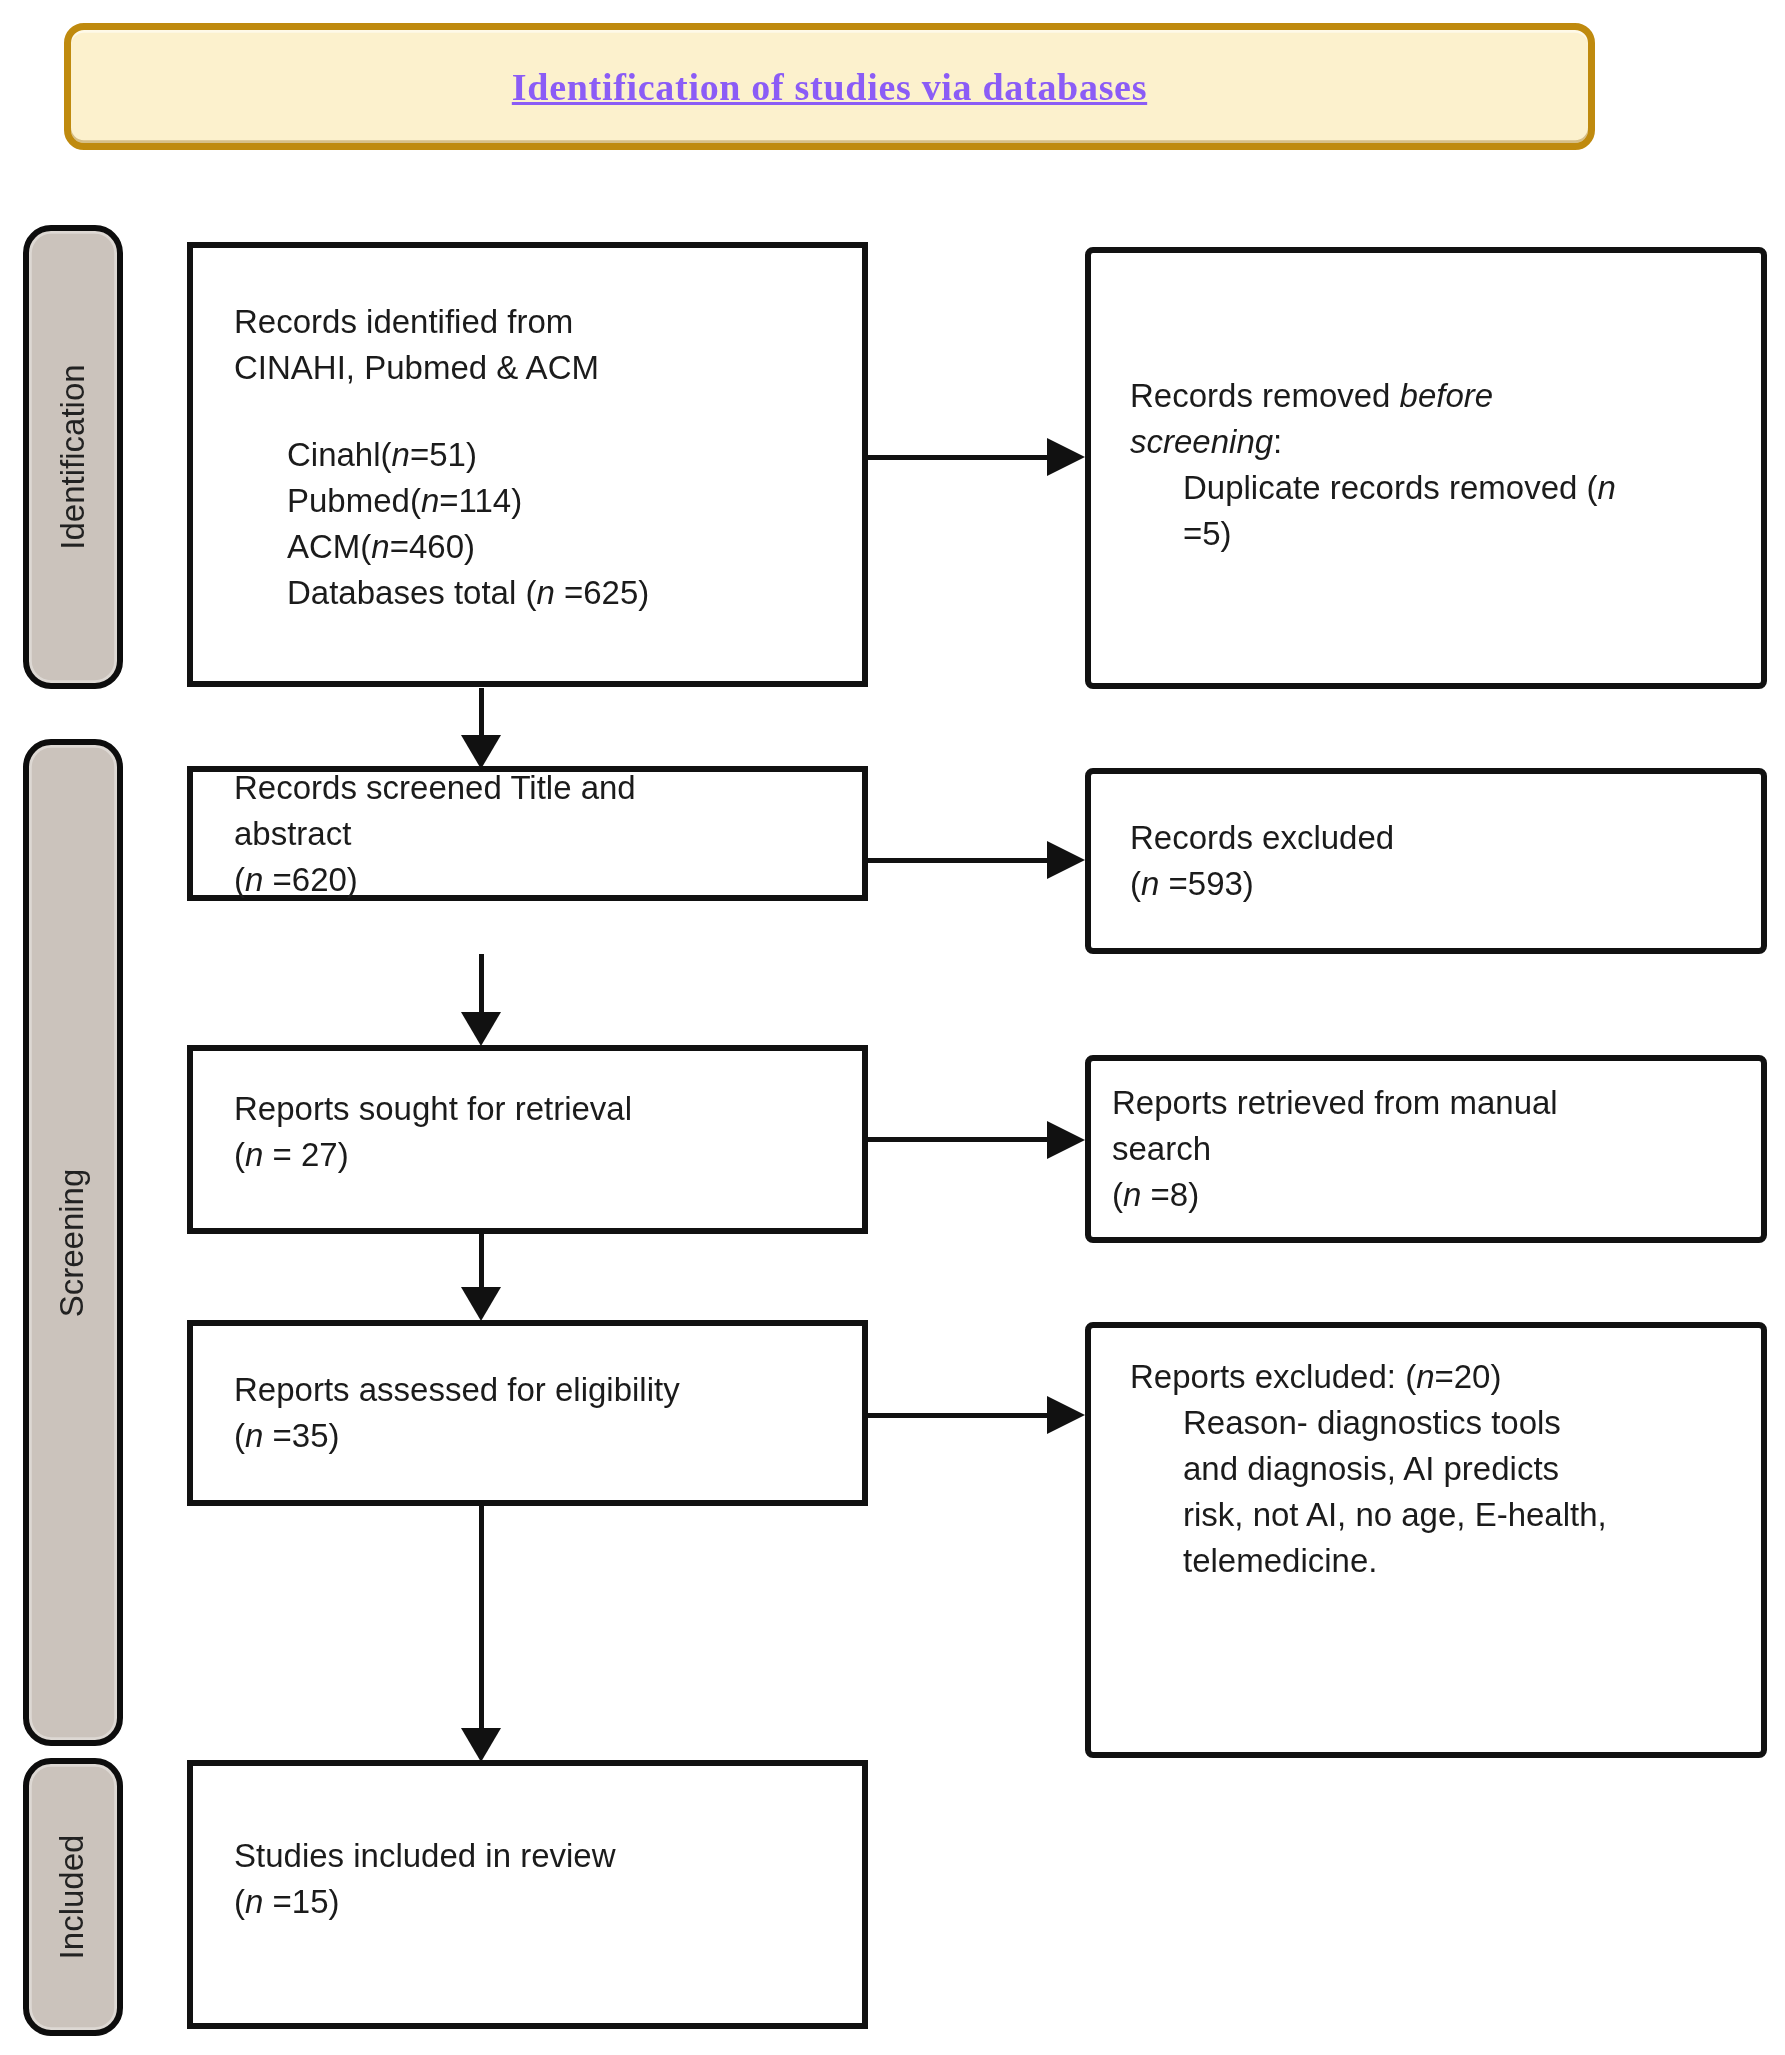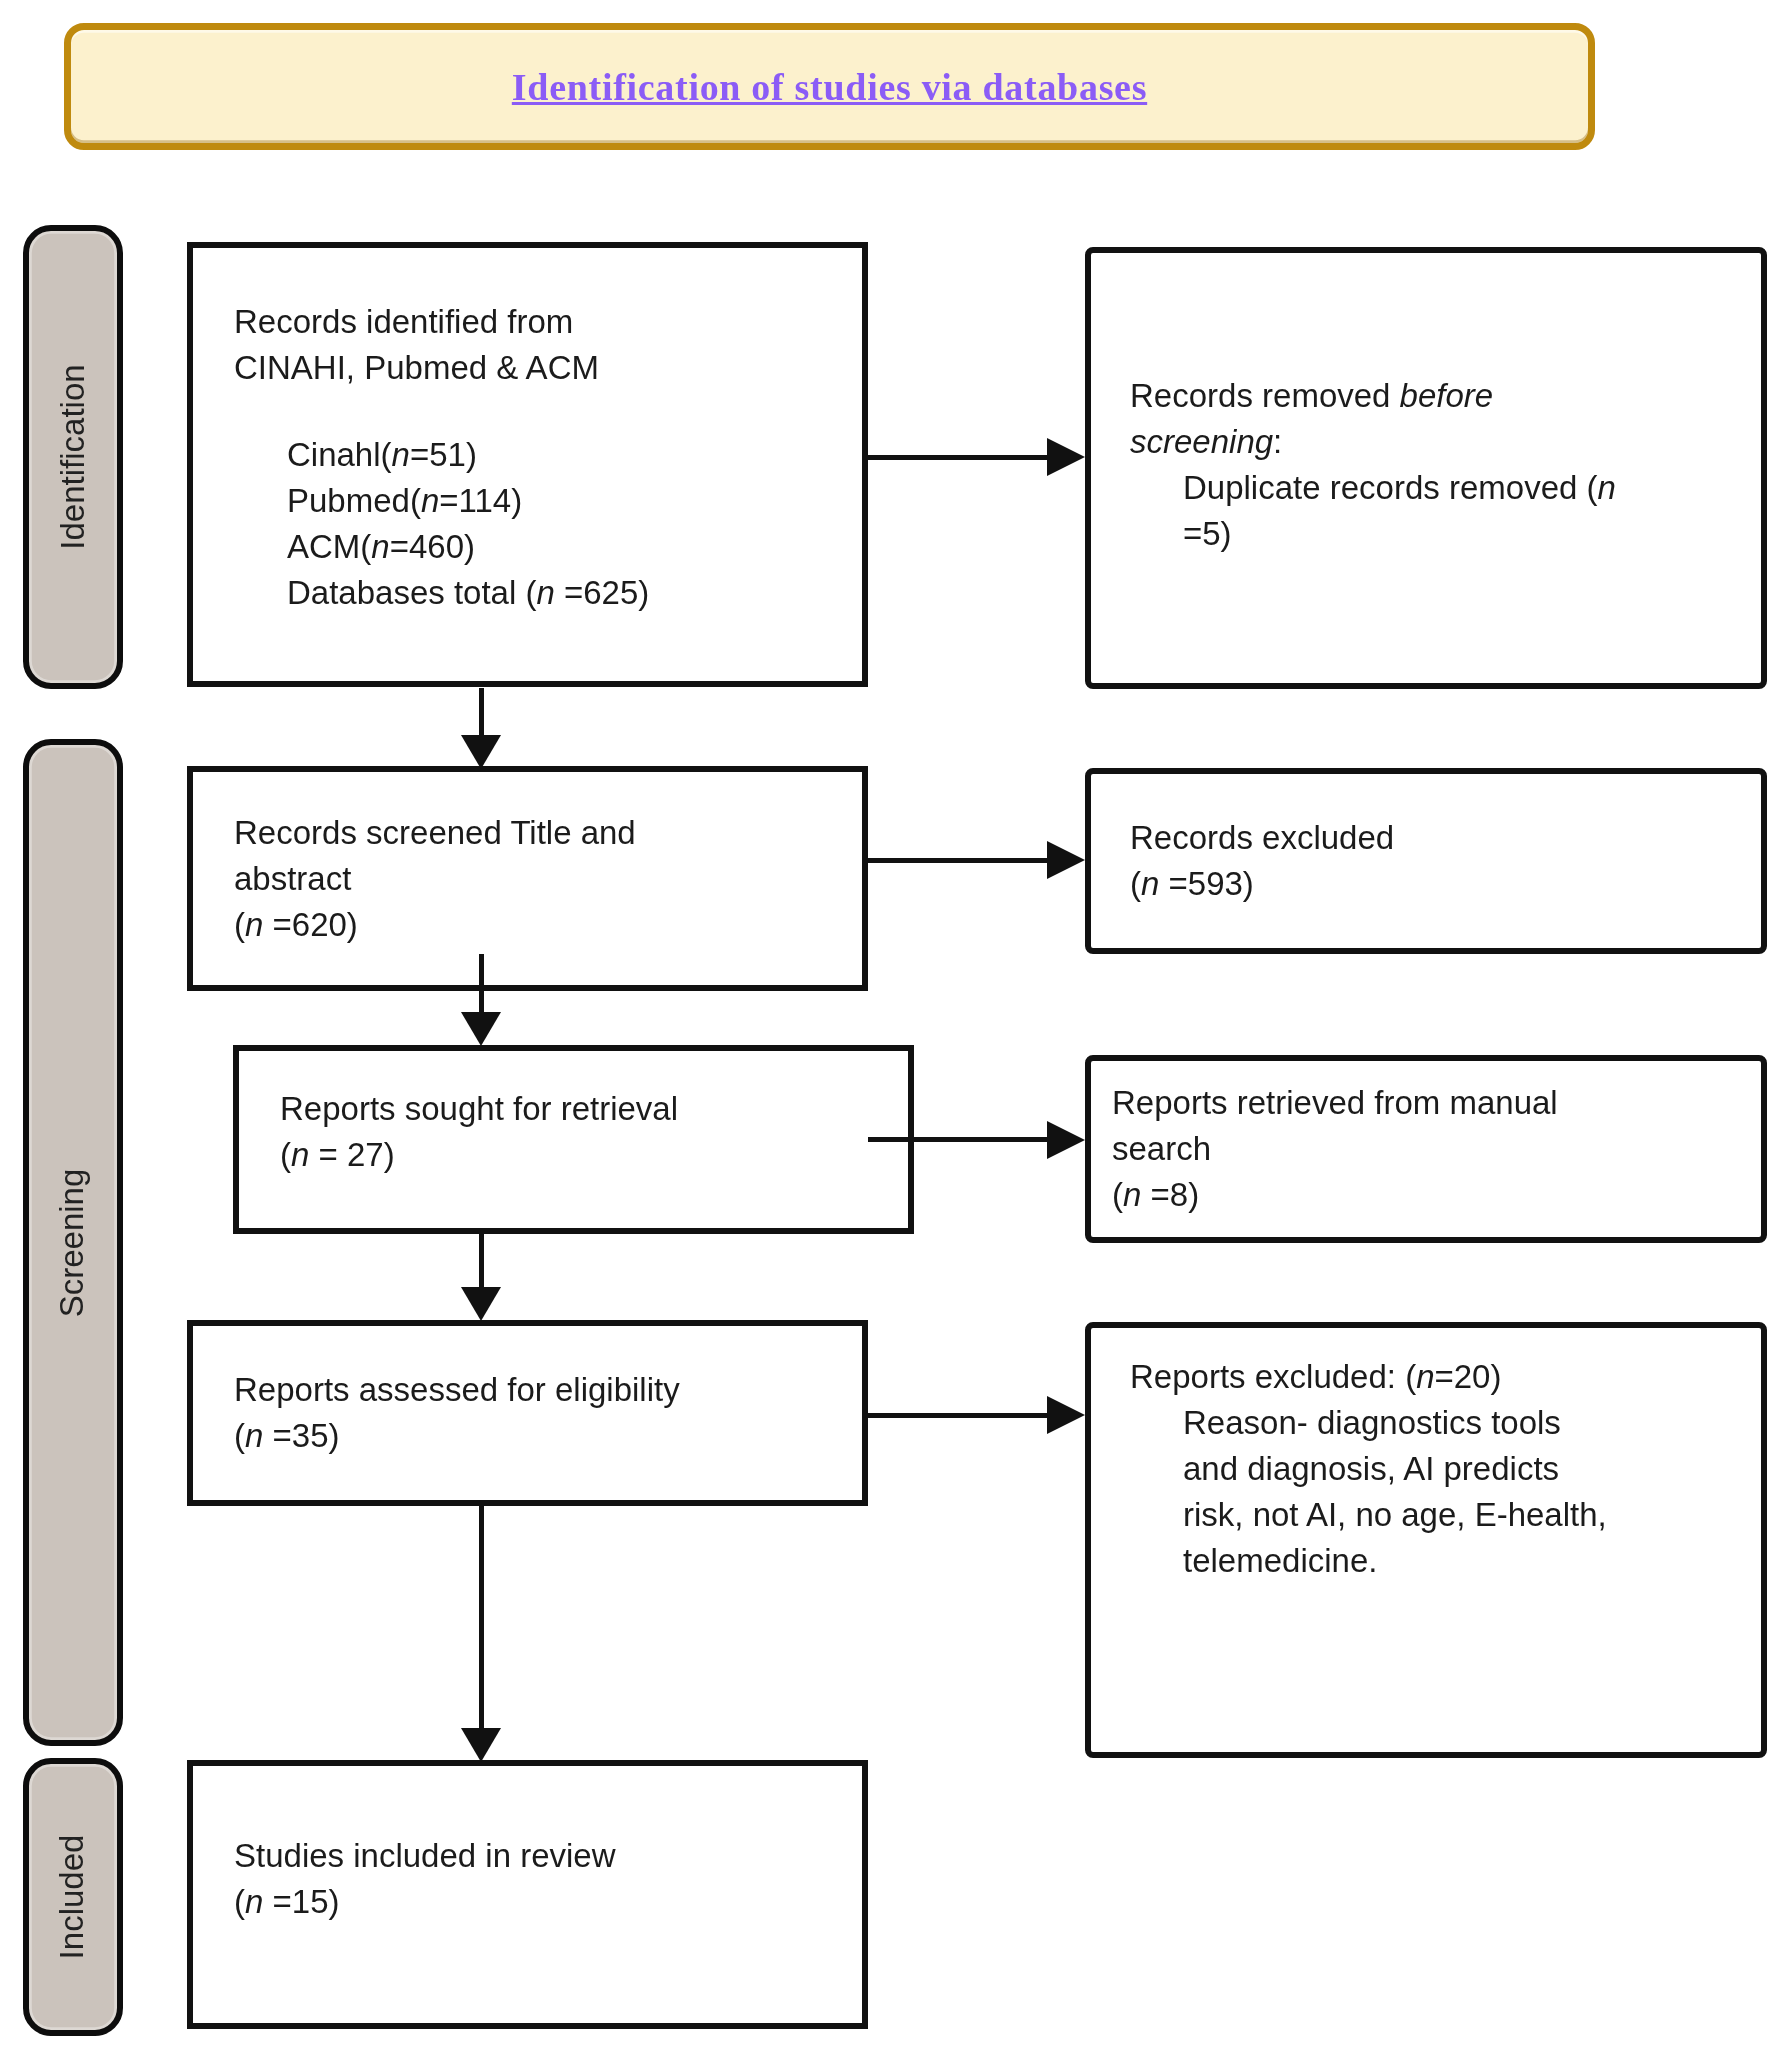--- a/index.html
+++ b/index.html
@@ -42,22 +42,22 @@
     position:absolute; box-sizing:border-box; background:#fff;
     border:6.4px solid var(--box-border);
     font-size:33px; line-height:46px;
   }
   .flow-box .line{white-space:nowrap;}
   .flow-box .line.ind{padding-left:53px;}
   .flow-box .line.spacer{height:41px;}
   .col-main{left:187px; width:681px;}
   .col-right{left:1085px; width:682px;border-radius:8px;}
   #box-identified{top:242px; height:445px; padding:51px 14px 0 41px;}
-  #box-screened{top:766px; height:225px; display:flex; flex-direction:column; justify-content:center; padding:0 14px 0 41px;}
-  #box-sought{top:1045px; height:189px; display:flex; flex-direction:column; justify-content:center; padding:0 14px 16px 41px;margin-left:46px;}
+  #box-screened{top:766px; height:135px; display:flex; flex-direction:column; justify-content:center; padding:0 14px 0 41px;}
+  #box-sought{top:1045px; height:189px; display:flex; flex-direction:column; justify-content:center; padding:0 14px 16px 41px;}
   #box-assessed{top:1320px; height:186px; display:flex; flex-direction:column; justify-content:center; padding:0 14px 0 41px;}
   #box-included{top:1760px; height:269px; padding:67px 14px 0 41px;}
   #box-removed{top:247px; height:442px; padding:120px 14px 0 39px;}
   #box-excluded{top:768px; height:186px; display:flex; flex-direction:column; justify-content:center; padding:0 14px 0 39px;}
   #box-manual{top:1055px; height:188px; display:flex; flex-direction:column; justify-content:center; padding:0 14px 0 21px;}
   #box-reports-excluded{top:1322px; height:436px; padding:25.5px 14px 0 39px;}
   
   .hline{position:absolute; height:5px; background:#111;}
   .hhead{position:absolute; width:0; height:0;
          border-top:19px solid transparent; border-bottom:19px solid transparent;

